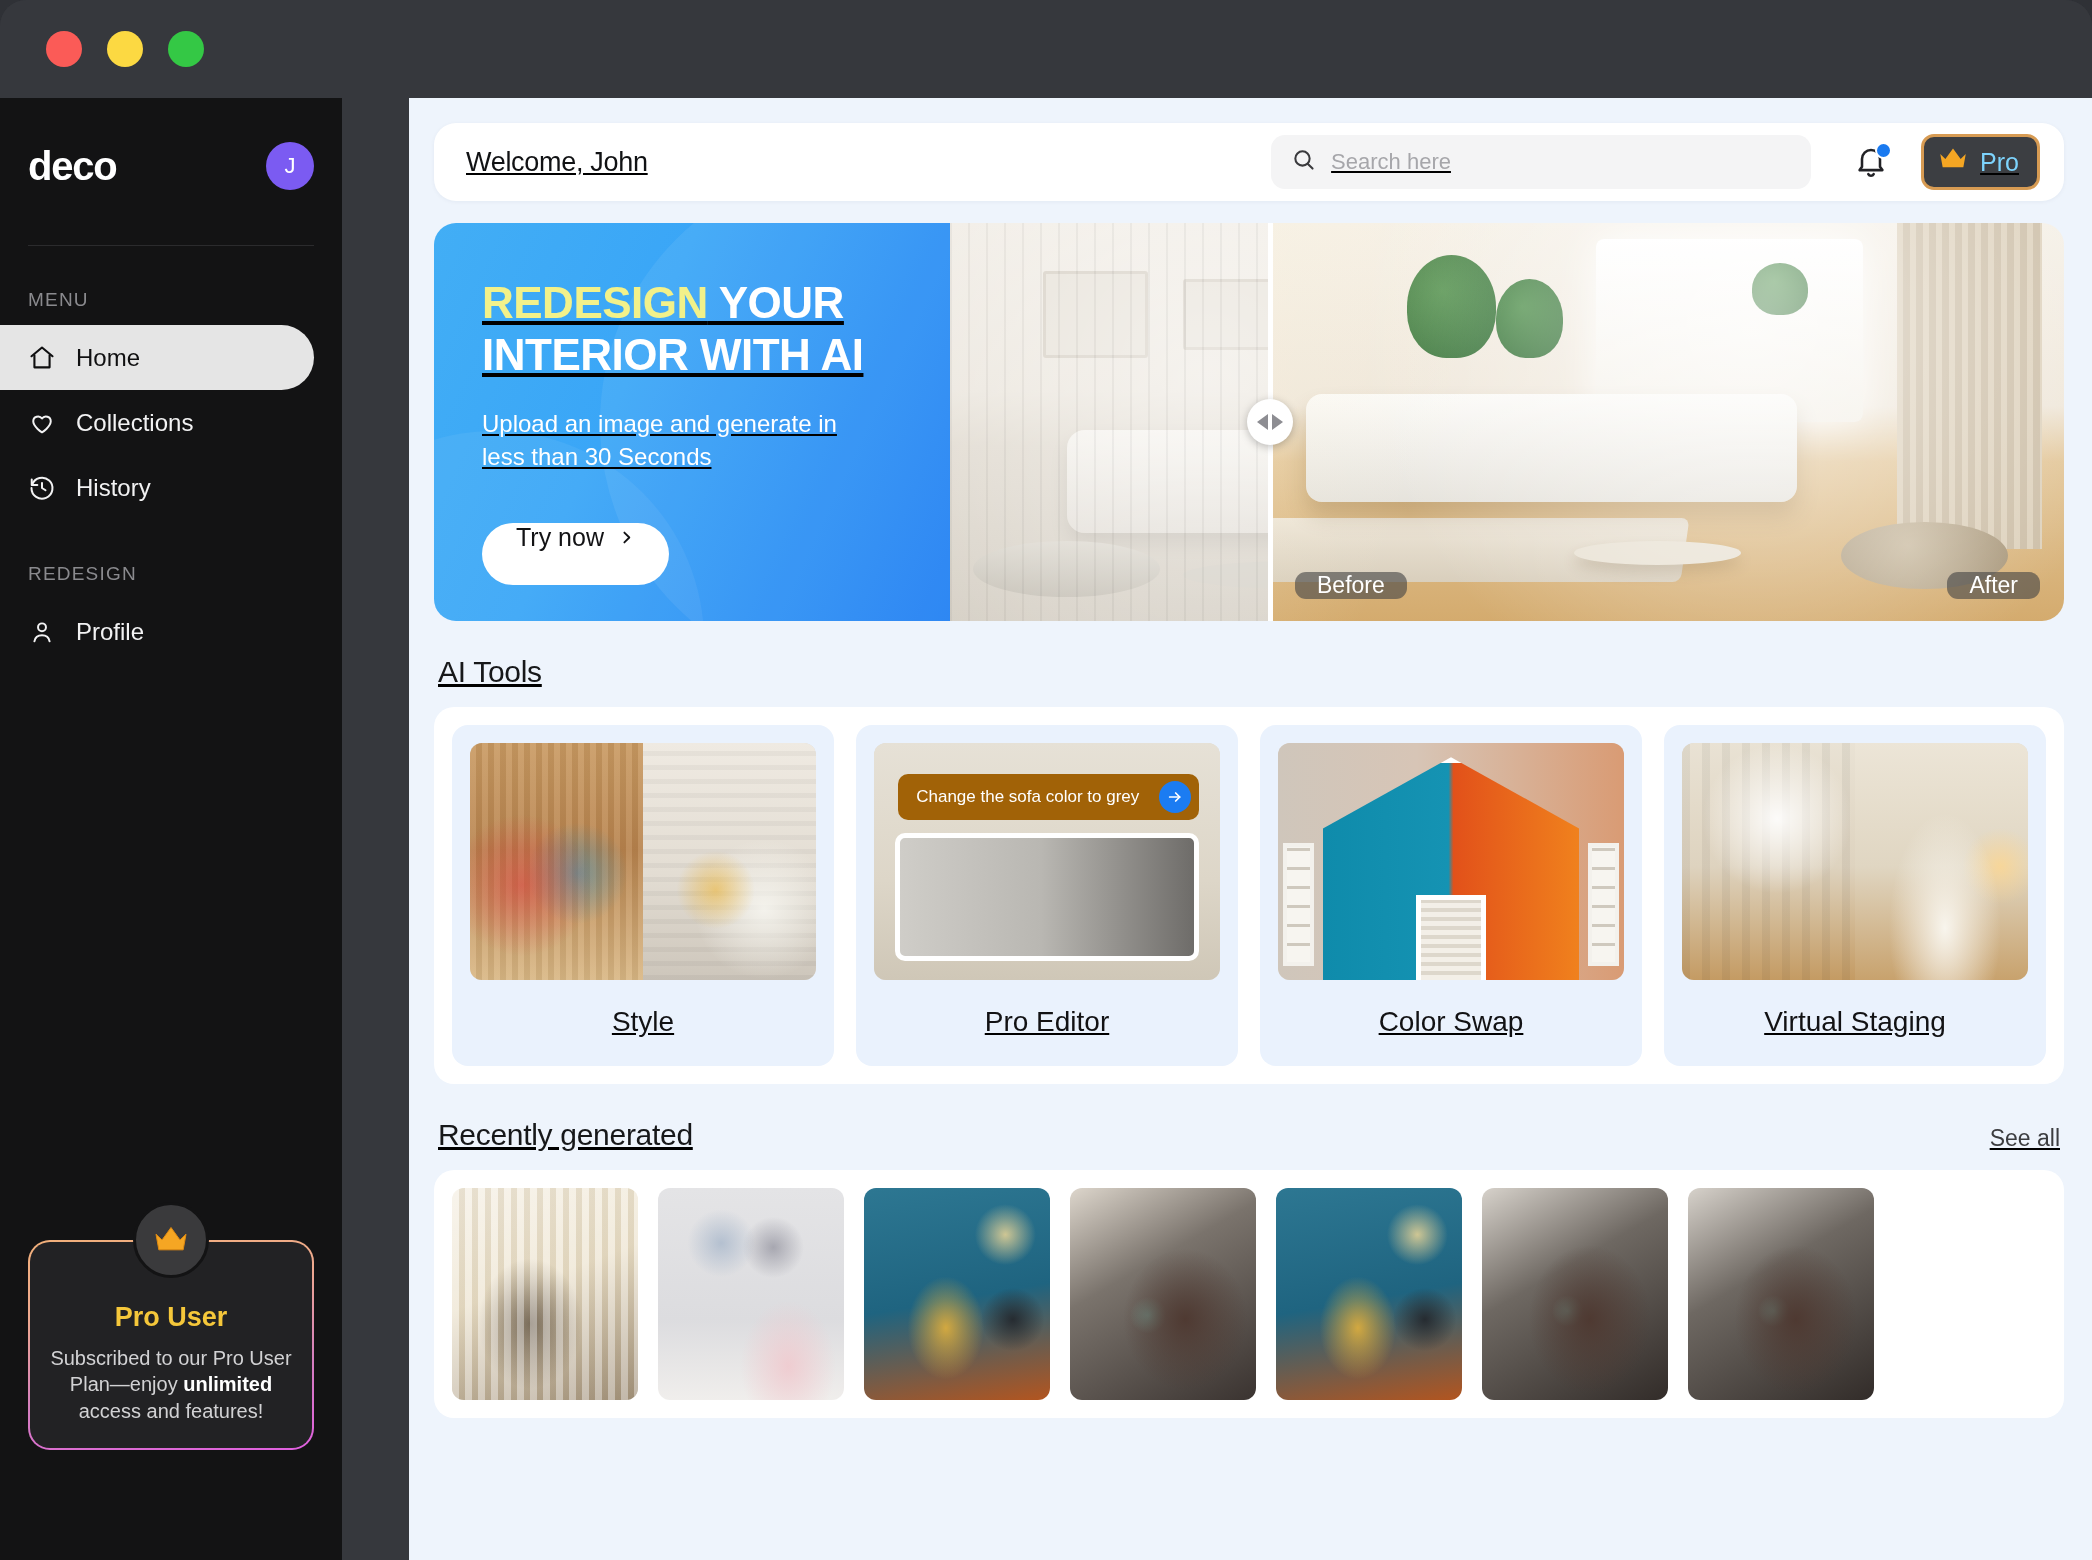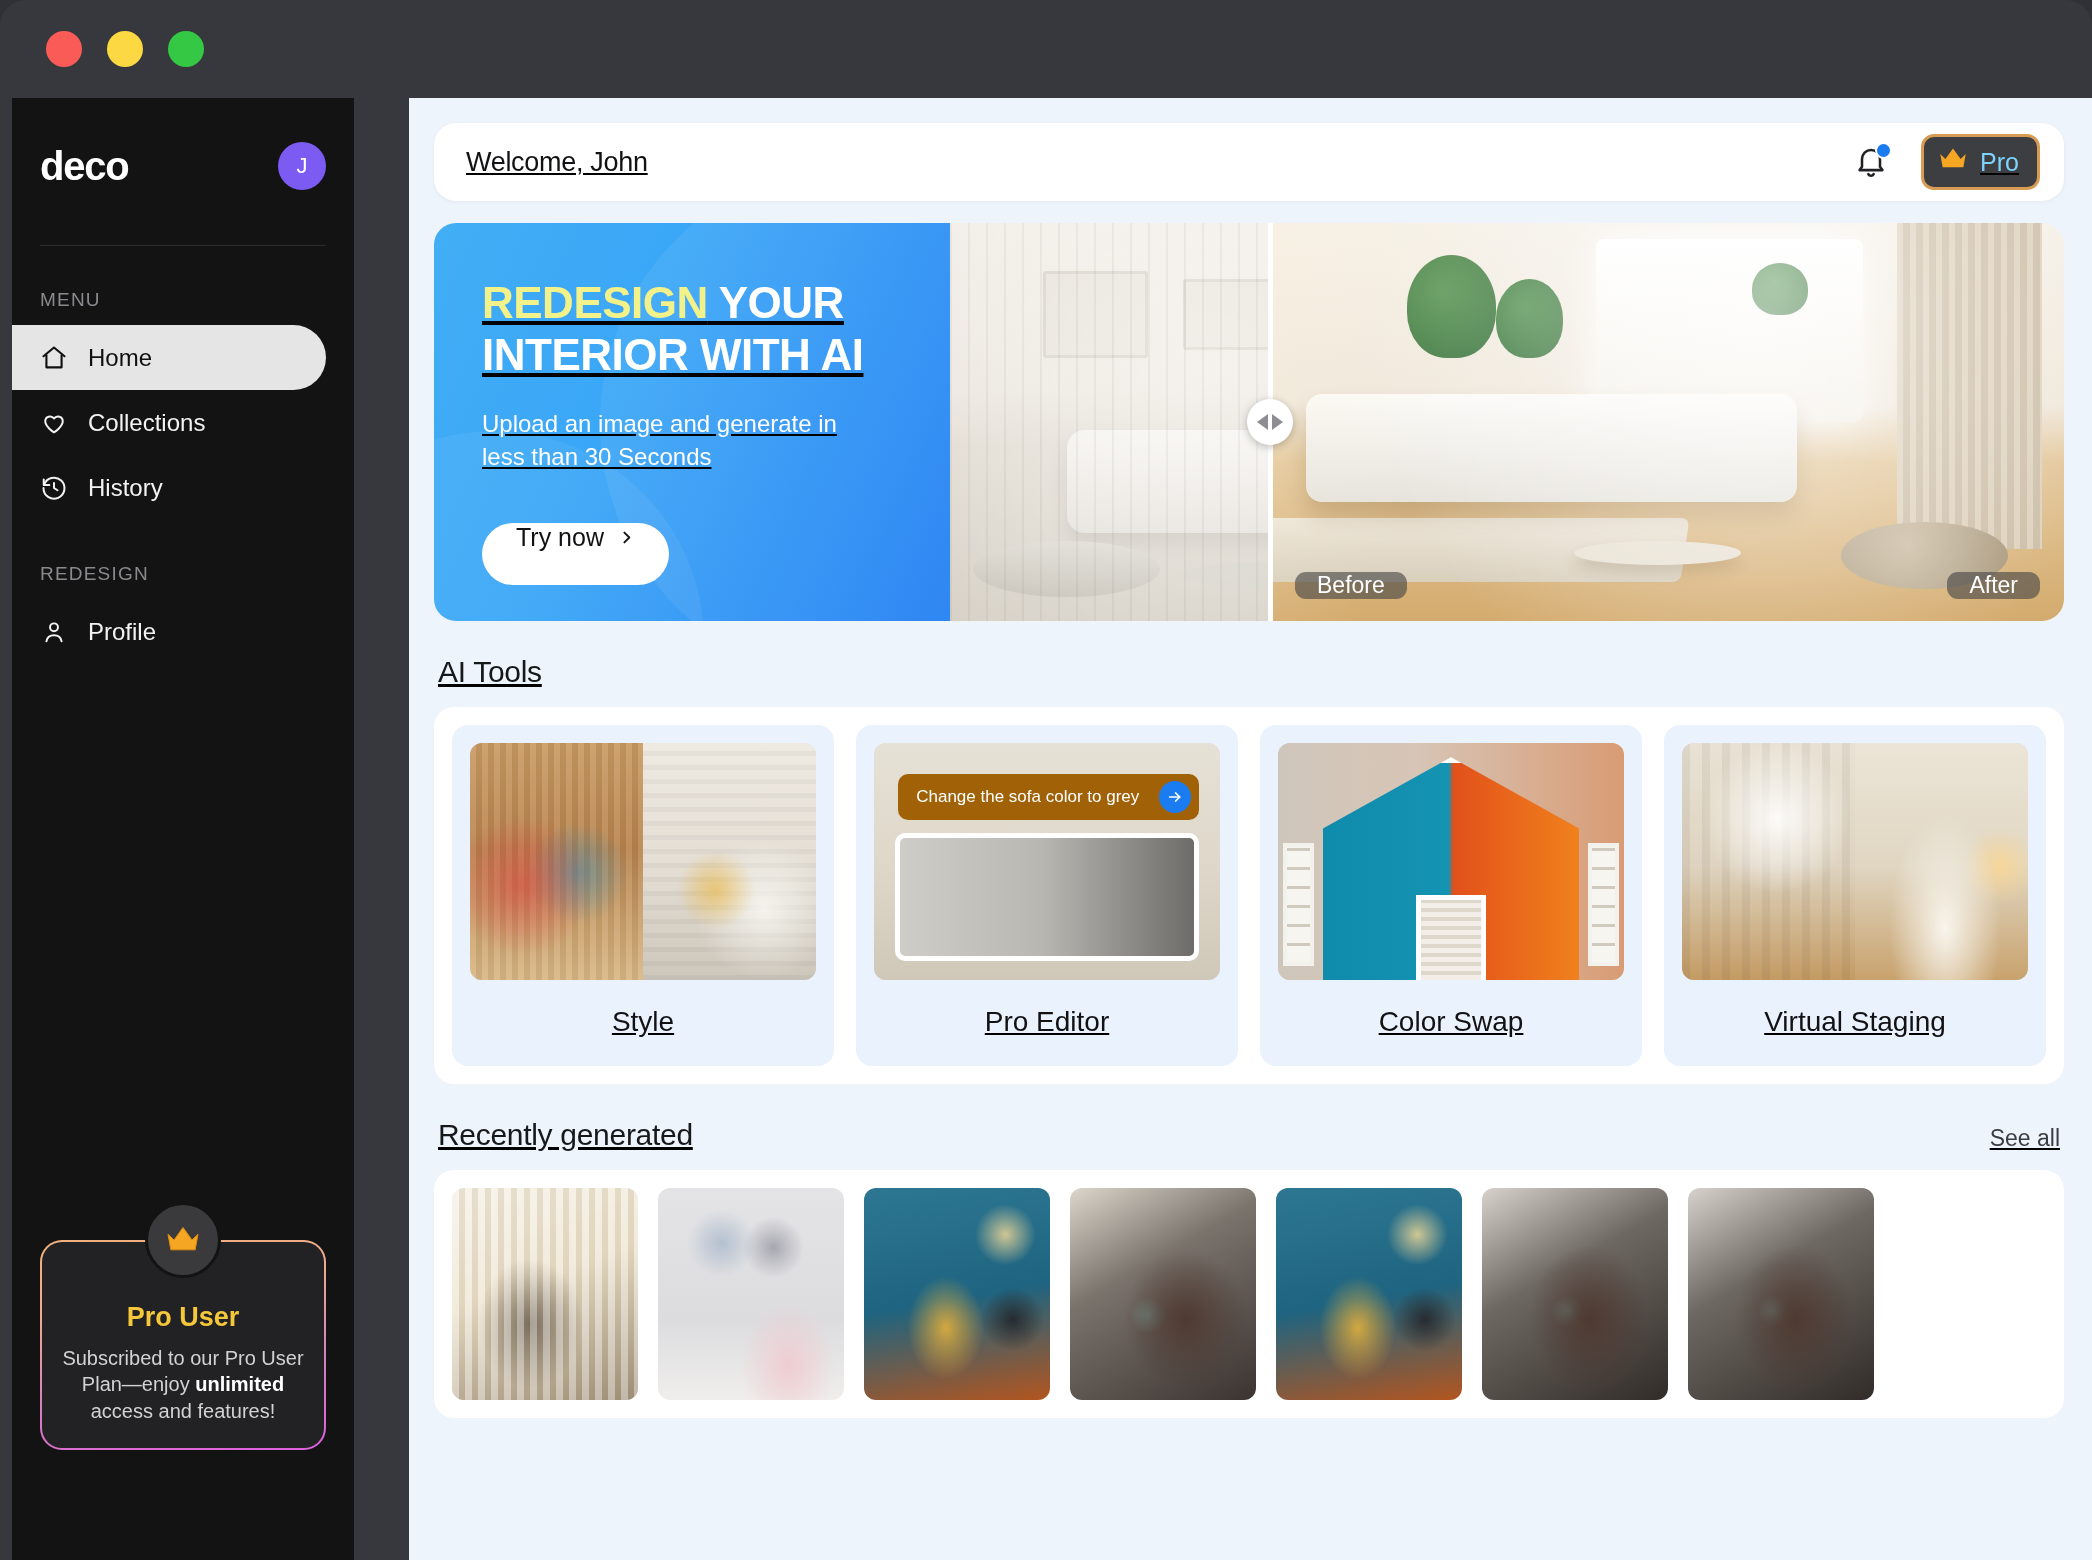--- a/index.html
+++ b/index.html
@@ -29,21 +29,21 @@
   .dot { width: 36px; height: 36px; border-radius: 50%; }
   .dot.red { background: #fb5b57; }
   .dot.yellow { background: #fcd942; }
   .dot.green { background: #34c845; }
 
   
   #sidebar {
     position: absolute; top: 98px; left: 0;
     width: 342px; height: 1462px;
     background: #131314;
-    display: flex; flex-direction: column; margin-left: 12px;
+    display: flex; flex-direction: column;
   }
   #sidebar-top {
     padding: 28px 28px 0 28px;
   }
   #brand-row {
     display: flex; align-items: center; justify-content: space-between;
     height: 64px; margin-top: 8px;
   }
   #logo {
     color: #fff; font-size: 40px; font-weight: 700;
@@ -528,20 +528,29 @@
         </div>
       </div>
     </div>
   </aside>
 
   <main id="main">
 
     <div id="topbar">
       <div id="welcome">Welcome, John</div>
 
+      <div id="search-box">
+        <span>
+          <svg viewBox="0 0 24 24" fill="none" stroke="#3a3a3d" stroke-width="1.9" stroke-linecap="round">
+            <circle cx="10.6" cy="10.6" r="6.6"></circle>
+              <path d="m15.6 15.6 4.3 4.3"></path>
+          </svg>
+        </span>
+        <input id="search-input" type="text" placeholder="Search here" style="">
+      </div>
 
       <div id="bell-wrap">
         <svg viewBox="0 0 24 24" fill="none" stroke="#222226" stroke-width="1.7" stroke-linecap="round" stroke-linejoin="round">
           <path d="M18 15.2V10a6 6 0 0 0-12 0v5.2L4.4 17.4h15.2L18 15.2Z"></path>
           <path d="M10.2 20.1a2 2 0 0 0 3.6 0"></path>
         </svg>
         <span id="bell-dot"></span>
       </div>
 
       <button id="pro-btn">

